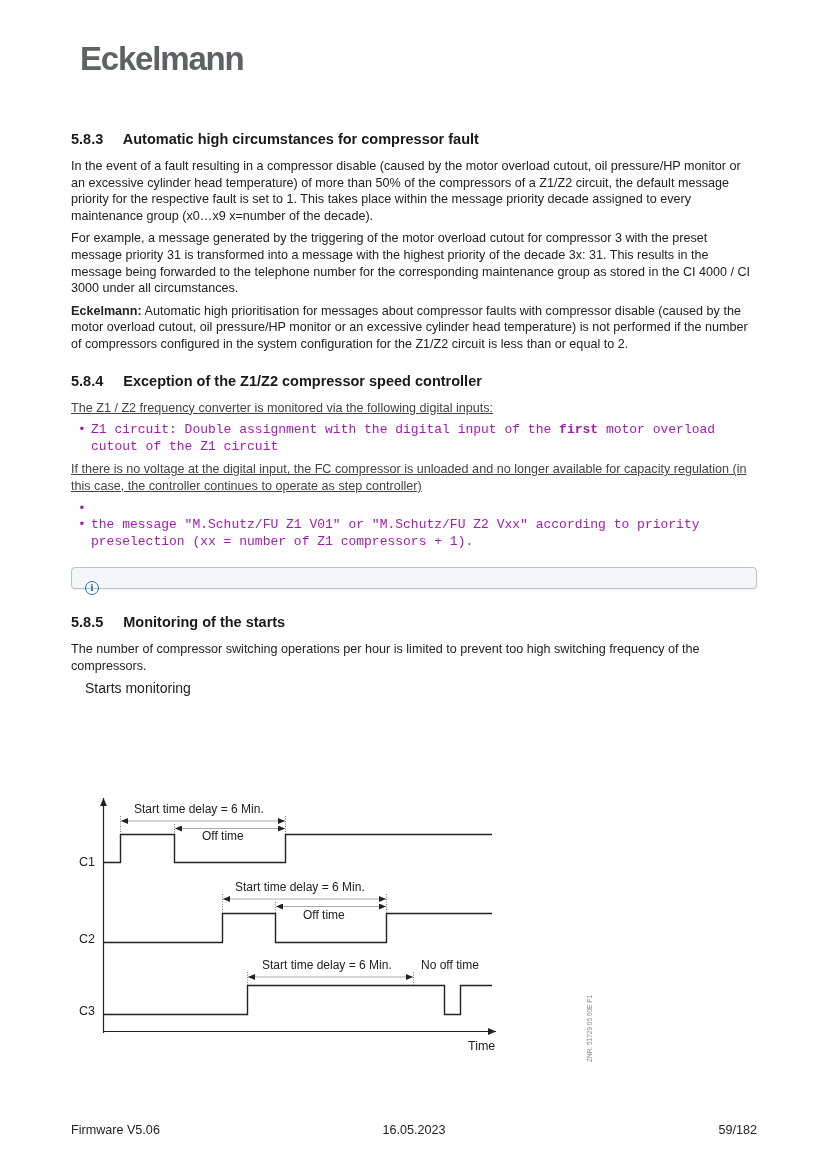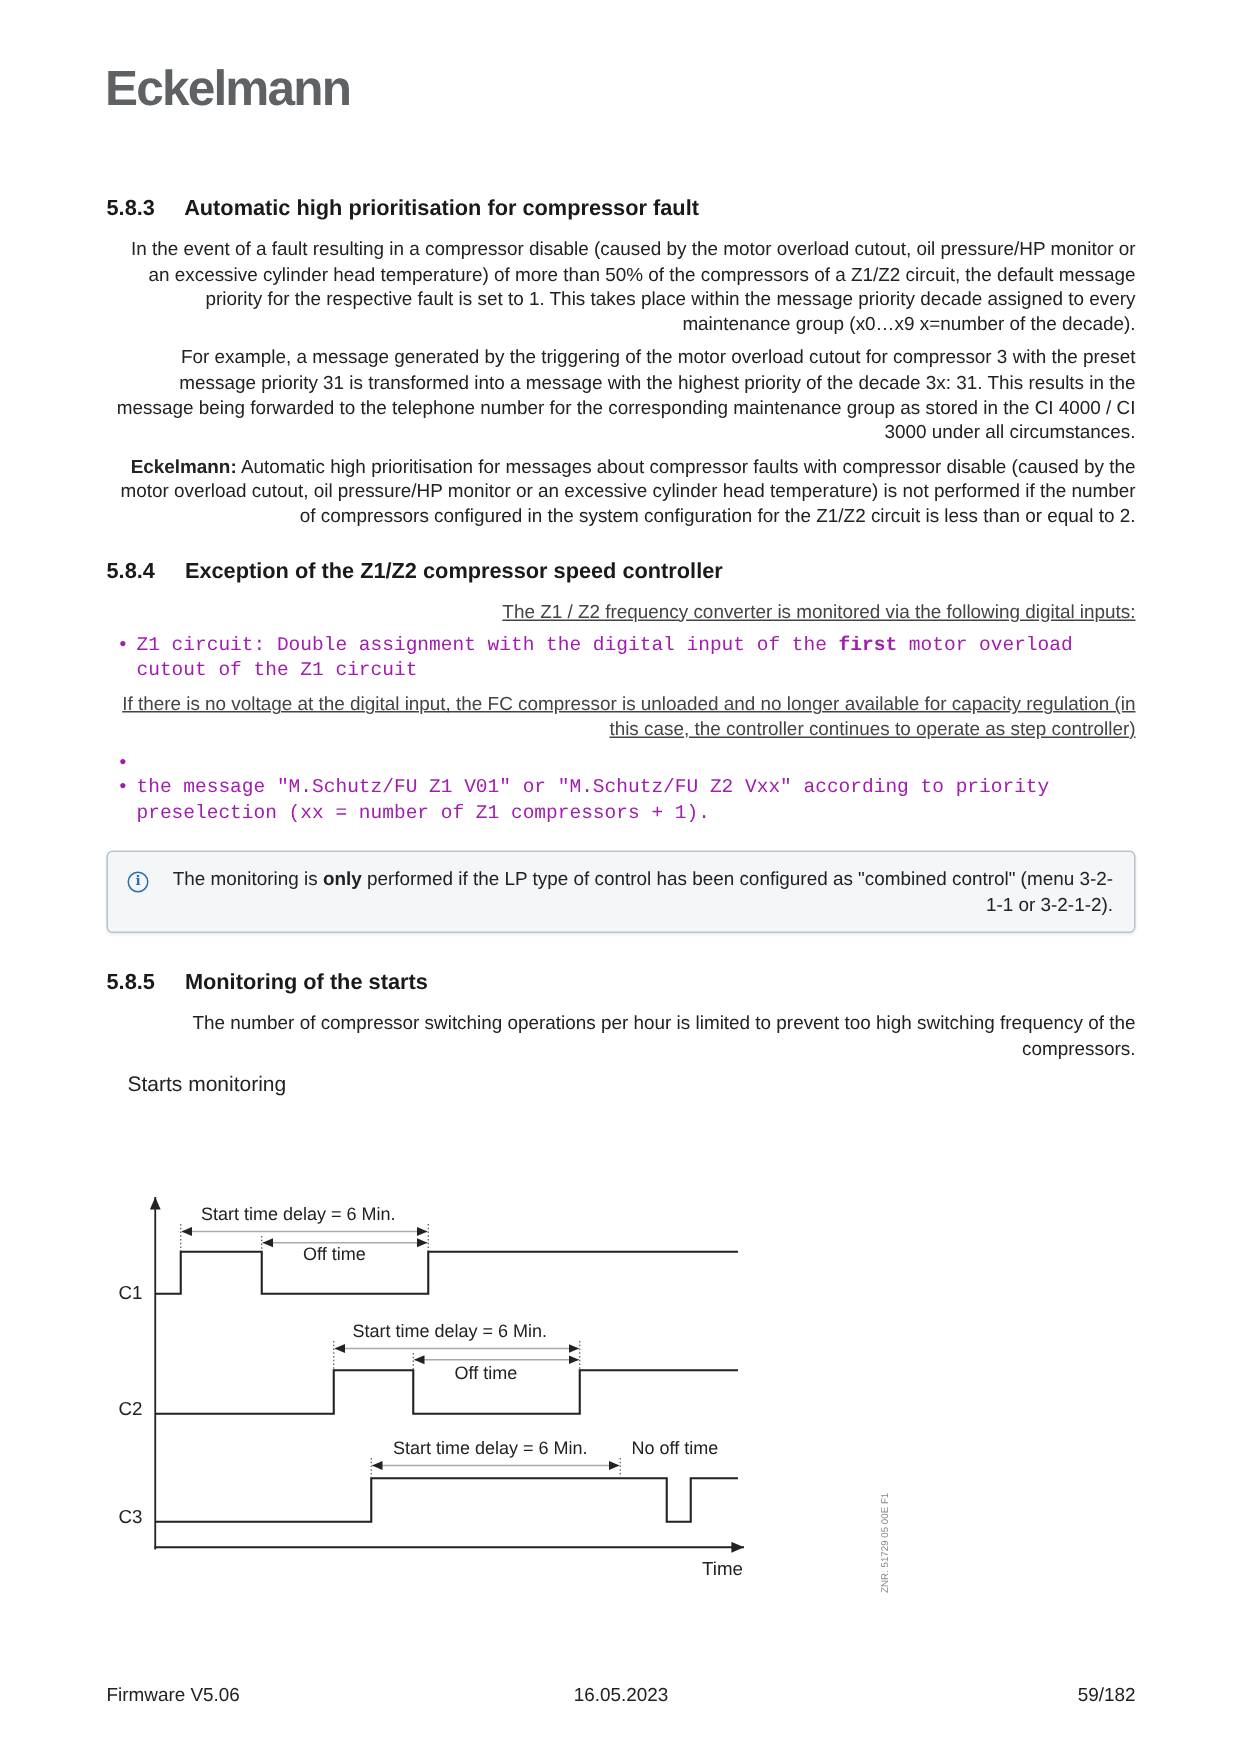--- a/index.html
+++ b/index.html
@@ -1,23 +1,23 @@
 <!DOCTYPE html>
 <html><head>
 <meta charset="utf-8">
 <style>
   html, body { margin: 0; padding: 0; background: #ffffff; }
   body { width: 827px; height: 1169px; position: relative; overflow: hidden;
          font-family: "Liberation Sans", sans-serif; color: #1a1a1a; }
-  .logo { position: absolute; left: 70px; top: 40px; font-family: "Liberation Sans", sans-serif;
+  .logo { position: absolute; left: 80px; top: 40px; font-family: "Liberation Sans", sans-serif;
           font-weight: bold; font-size: 33px; letter-spacing: -1.2px; color: #5f6264; }
   .content { position: absolute; left: 71px; top: 130px; width: 686px; }
   h2 { font-size: 14.5px; font-weight: bold; margin: 0 0 10px 0; color: #1a1a1a; line-height: 18px; }
   h2 .num { margin-right: 16px; }
-  p { font-size: 12.6px; line-height: 16.6px; margin: 0 0 6px 0; color: #222; text-align: right; }
+  p { font-size: 12.6px; line-height: 16.6px; margin: 0 0 6px 0; color: #222; }
   p.grey { color: #444; text-decoration: underline; }
   ul { margin: 0 0 6px 0; padding: 0 0 0 20px; list-style: none; }
   ul li { font-size: 13px; line-height: 16.6px; position: relative; color: #a21caf; font-family: Liberation Mono, monospace; }
   ul li::before { content: "•"; position: absolute; left: -13px; top: 0; }
   .sec2 { margin-top: 19px; }
   .note { margin-top: 17px; border: 1px solid #b8c3cc; border-radius: 4px; background: #f4f6f8;
           padding: 10px 14px 10px 40px; position: relative; box-shadow: 0 1px 2px rgba(0,0,0,0.08); }
   .note .info-icon { position: absolute; left: 13px; top: 13px; width: 12px; height: 12px;
           border: 1.5px solid #2a6fb0; border-radius: 50%; color: #2a6fb0; font-size: 9px;
           font-weight: bold; line-height: 12px; text-align: center; font-family: "DejaVu Serif", serif; }
@@ -34,21 +34,21 @@
 </head>
 <body>
 
 <div class="logo">Eckelmann</div>
 
 <div class="content">
 
   <section>
     <h2>
       <span class="num">5.8.3</span>
-      <span>Automatic high prioritisation for compressor fault</span>
+      <span>Automatic high circumstances for compressor fault</span>
     </h2>
     <p>In the event of a fault resulting in a compressor disable (caused by the motor overload cutout, oil pressure/HP monitor or an excessive cylinder head temperature) of more than 50% of the compressors of a Z1/Z2 circuit, the default message priority for the respective fault is set to 1. This takes place within the message priority decade assigned to every maintenance group (x0…x9 x=number of the decade).</p>
     <p>For example, a message generated by the triggering of the motor overload cutout for compressor 3 with the preset message priority 31 is transformed into a message with the highest priority of the decade 3x: 31. This results in the message being forwarded to the telephone number for the corresponding maintenance group as stored in the CI 4000 / CI 3000 under all circumstances.</p>
     <p><b>Eckelmann:</b><span> Automatic high prioritisation for messages about compressor faults with compressor disable (caused by the motor overload cutout, oil pressure/HP monitor or an excessive cylinder head temperature) is not performed if the number of compressors configured in the system configuration for the Z1/Z2 circuit is less than or equal to 2.</span></p>
   </section>
 
   <section class="sec2">
     <h2>
       <span class="num">5.8.4</span>
       <span>Exception of the Z1/Z2 compressor speed controller</span>
@@ -58,21 +58,20 @@
       <li><span>Z1 circuit: Double assignment with the digital input of the </span><b>first</b><span> motor overload cutout of the Z1 circuit</span></li>
     </ul>
     <p class="grey">If there is no voltage at the digital input, the FC compressor is unloaded and no longer available for capacity regulation (in this case, the controller continues to operate as step controller)</p>
     <ul style="margin-top:6px;">
       <li style="height:16.6px;"><span></span></li>
       <li class="grey"><span>the message "M.Schutz/FU Z1 V01" or "M.Schutz/FU Z2 Vxx" according to priority preselection (xx = number of Z1 compressors + 1).</span></li>
     </ul>
 
     <div class="note">
       <span class="info-icon">i</span>
-      <p><span>The monitoring is </span><b>only</b><span> performed if the LP type of control has been configured as "combined control" (menu 3-2-1-1 or 3-2-1-2).</span></p>
     </div>
   </section>
 
   <section class="sec3">
     <h2>
       <span class="num">5.8.5</span>
       <span>Monitoring of the starts</span>
     </h2>
     <p>The number of compressor switching operations per hour is limited to prevent too high switching frequency of the compressors.</p>
     <div class="diagram-title">Starts monitoring</div>

